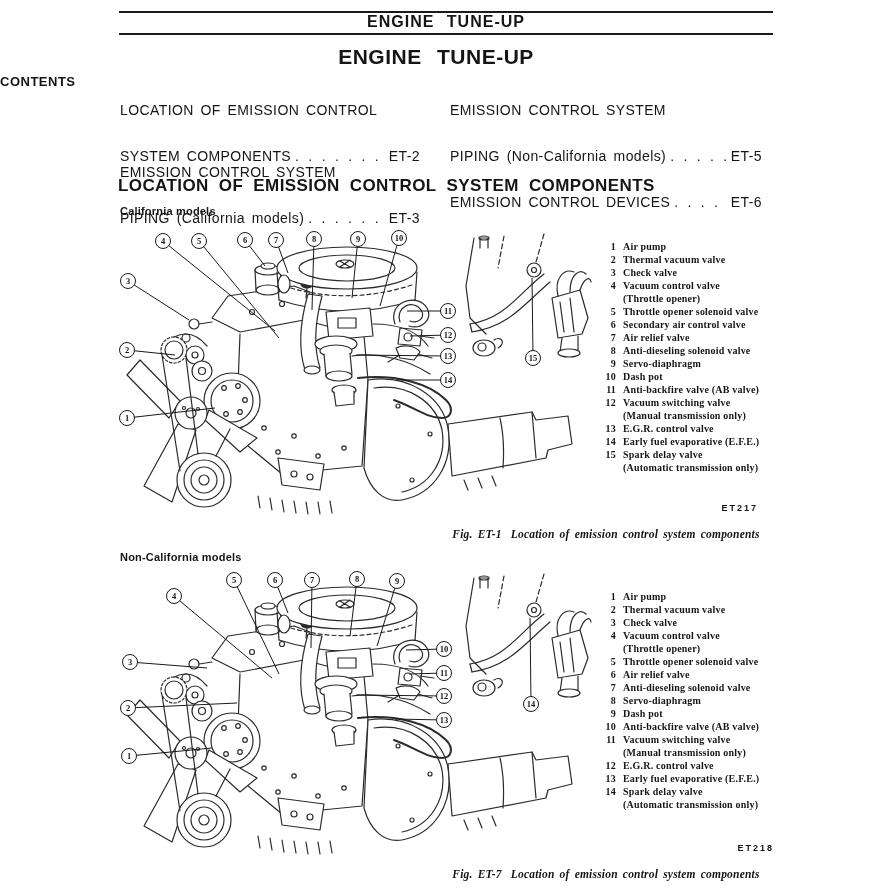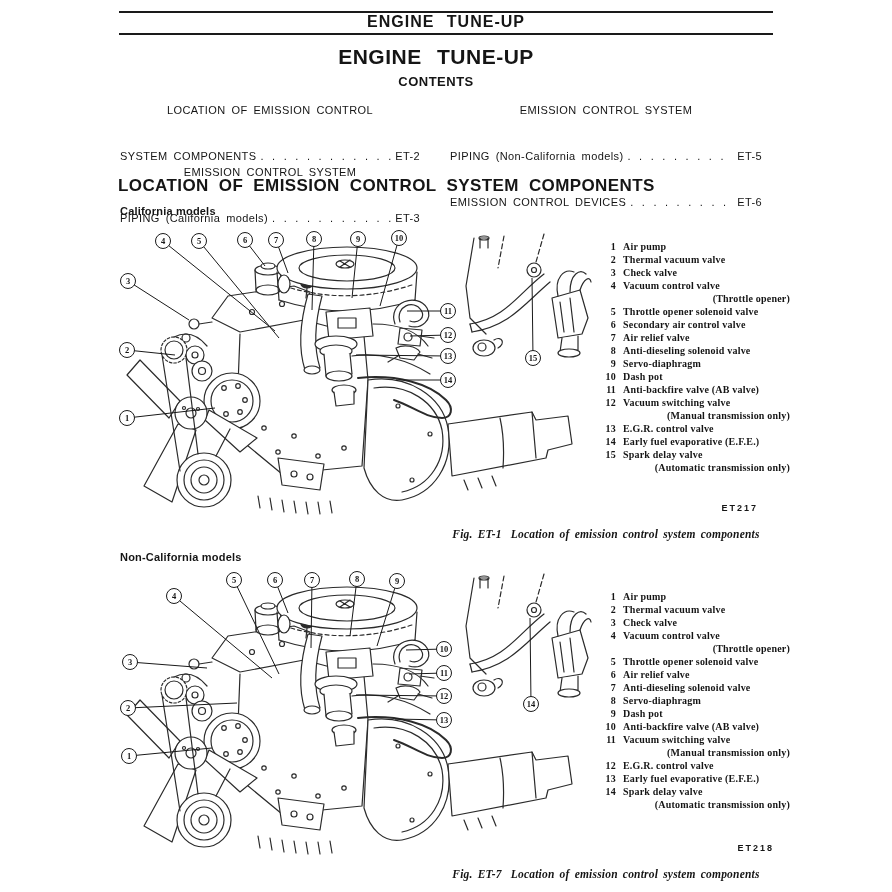--- a/index.html
+++ b/index.html
@@ -4,25 +4,25 @@
 <style>
   html,body{margin:0;padding:0;background:#fff;}
   body{width:892px;height:892px;position:relative;overflow:hidden;
        font-family:"Liberation Sans",sans-serif;color:#151515;}
   
   .rule{position:absolute;left:119px;width:654px;height:2px;background:#1a1a1a;}
   .hdr-title{position:absolute;left:0;width:892px;text-align:center;top:13px;
              font-size:16px;font-weight:bold;letter-spacing:1px;word-spacing:7px;}
   .big-title{position:absolute;left:0;width:872px;text-align:center;top:45px;
              font-size:21px;font-weight:bold;letter-spacing:.5px;word-spacing:9px;}
-  .contents-label{position:absolute;left:0;width:872px;text-align:center;top:74px;
+  .contents-label{position:absolute;left:0;width:872px;top:74px;
              font-size:13px;font-weight:bold;letter-spacing:.5px;}
   
   .toc{position:absolute;left:120px;top:102px;width:652px;display:flex;}
-  .toc-col{font-size:11px;line-height:16px;letter-spacing:.4px;word-spacing:2.5px;text-align:center;}
+  .toc-col{font-size:14px;line-height:16px;letter-spacing:.4px;word-spacing:2.5px;}
   .toc-col.left{width:300px;margin-right:30px;}
   .toc-col.right{width:312px;}
   .toc-pre{white-space:nowrap;}
   .toc-row{display:flex;align-items:baseline;}
   .toc-text{white-space:nowrap;}
   .dots{flex:1;overflow:hidden;white-space:nowrap;margin:0 4px;}
   .dots::after{content:". . . . . . . . . . . . . . . . . . . . . . . . . . . . . . . . . . .";
                letter-spacing:1.5px;}
   .toc-page{white-space:nowrap;margin-top:30px;}
   
@@ -34,21 +34,21 @@
   .fig svg.art,.fig svg.leaders{position:absolute;left:0;top:0;}
   .callout{position:absolute;width:14px;height:14px;border:1.4px solid #1a1a1a;border-radius:50%;
            background:#fff;display:flex;align-items:center;justify-content:center;
            font:bold 8.5px "Liberation Serif",serif;z-index:2;}
   
   .legend{position:absolute;left:602px;width:188px;font-family:"Liberation Serif",serif;
           font-size:10px;font-weight:bold;line-height:13px;letter-spacing:.2px;}
   .li{display:flex;}
   .ln{width:14px;text-align:right;margin-right:7px;flex:none;}
   .lt{flex:1;}
-  .lt2{display:block;text-align:right;}
+  .lt2{display:block;}
   
   .fig-code{position:absolute;font-size:9px;font-weight:bold;letter-spacing:2px;}
   .caption{position:absolute;left:420px;width:372px;text-align:center;
            font-family:"Liberation Serif",serif;font-style:italic;font-weight:bold;
            font-size:11.5px;letter-spacing:.2px;word-spacing:2px;}
   .cap-fig{margin-right:9px;}
 </style>
 </head>
 <body>
 

